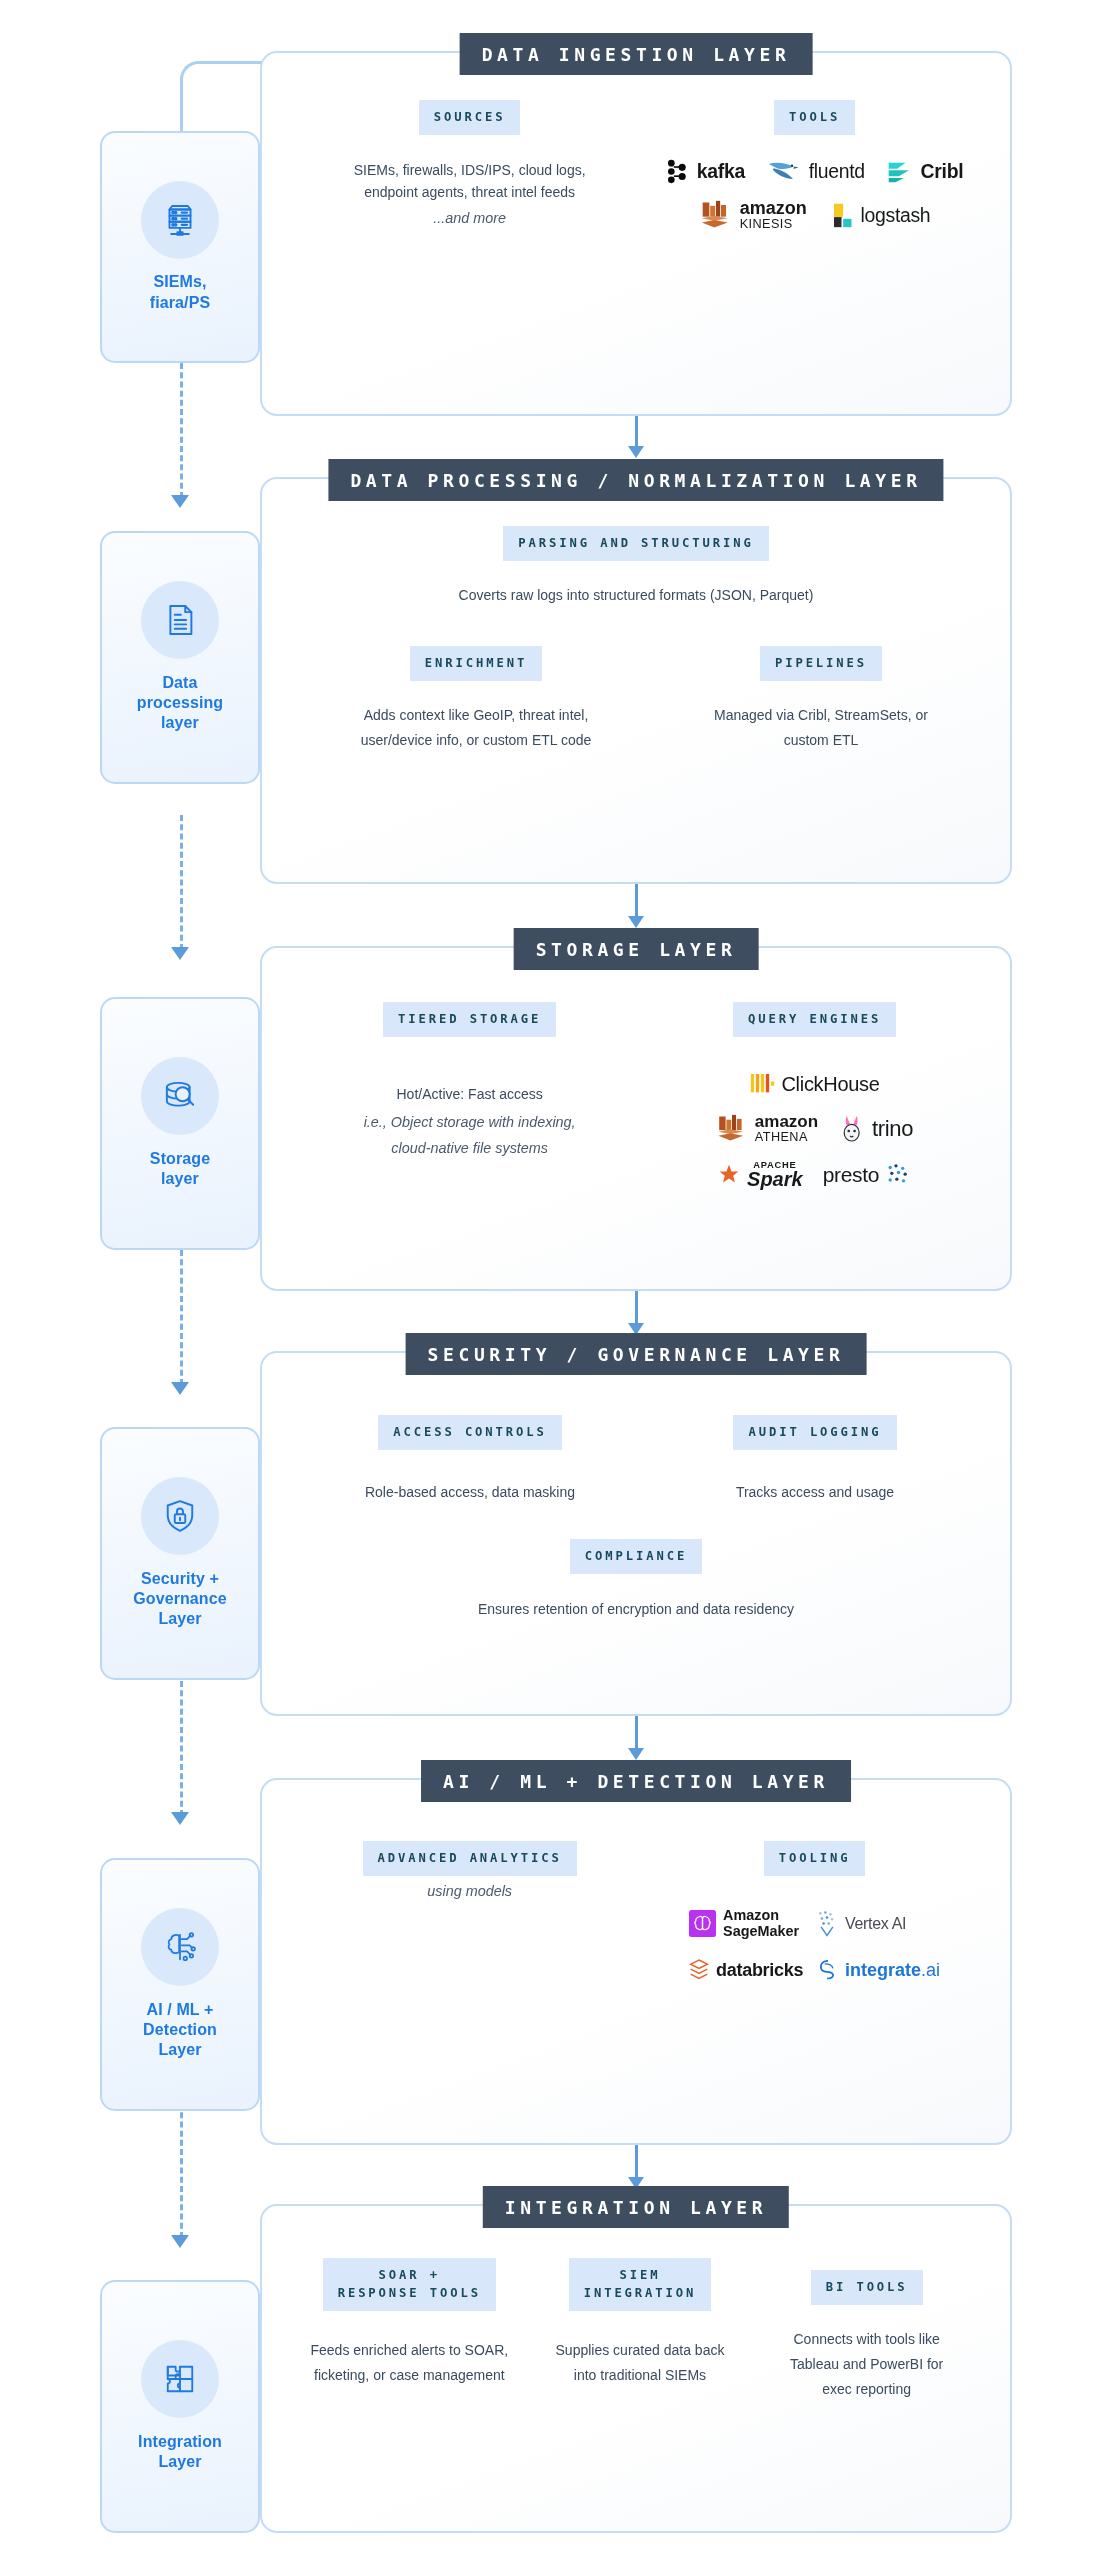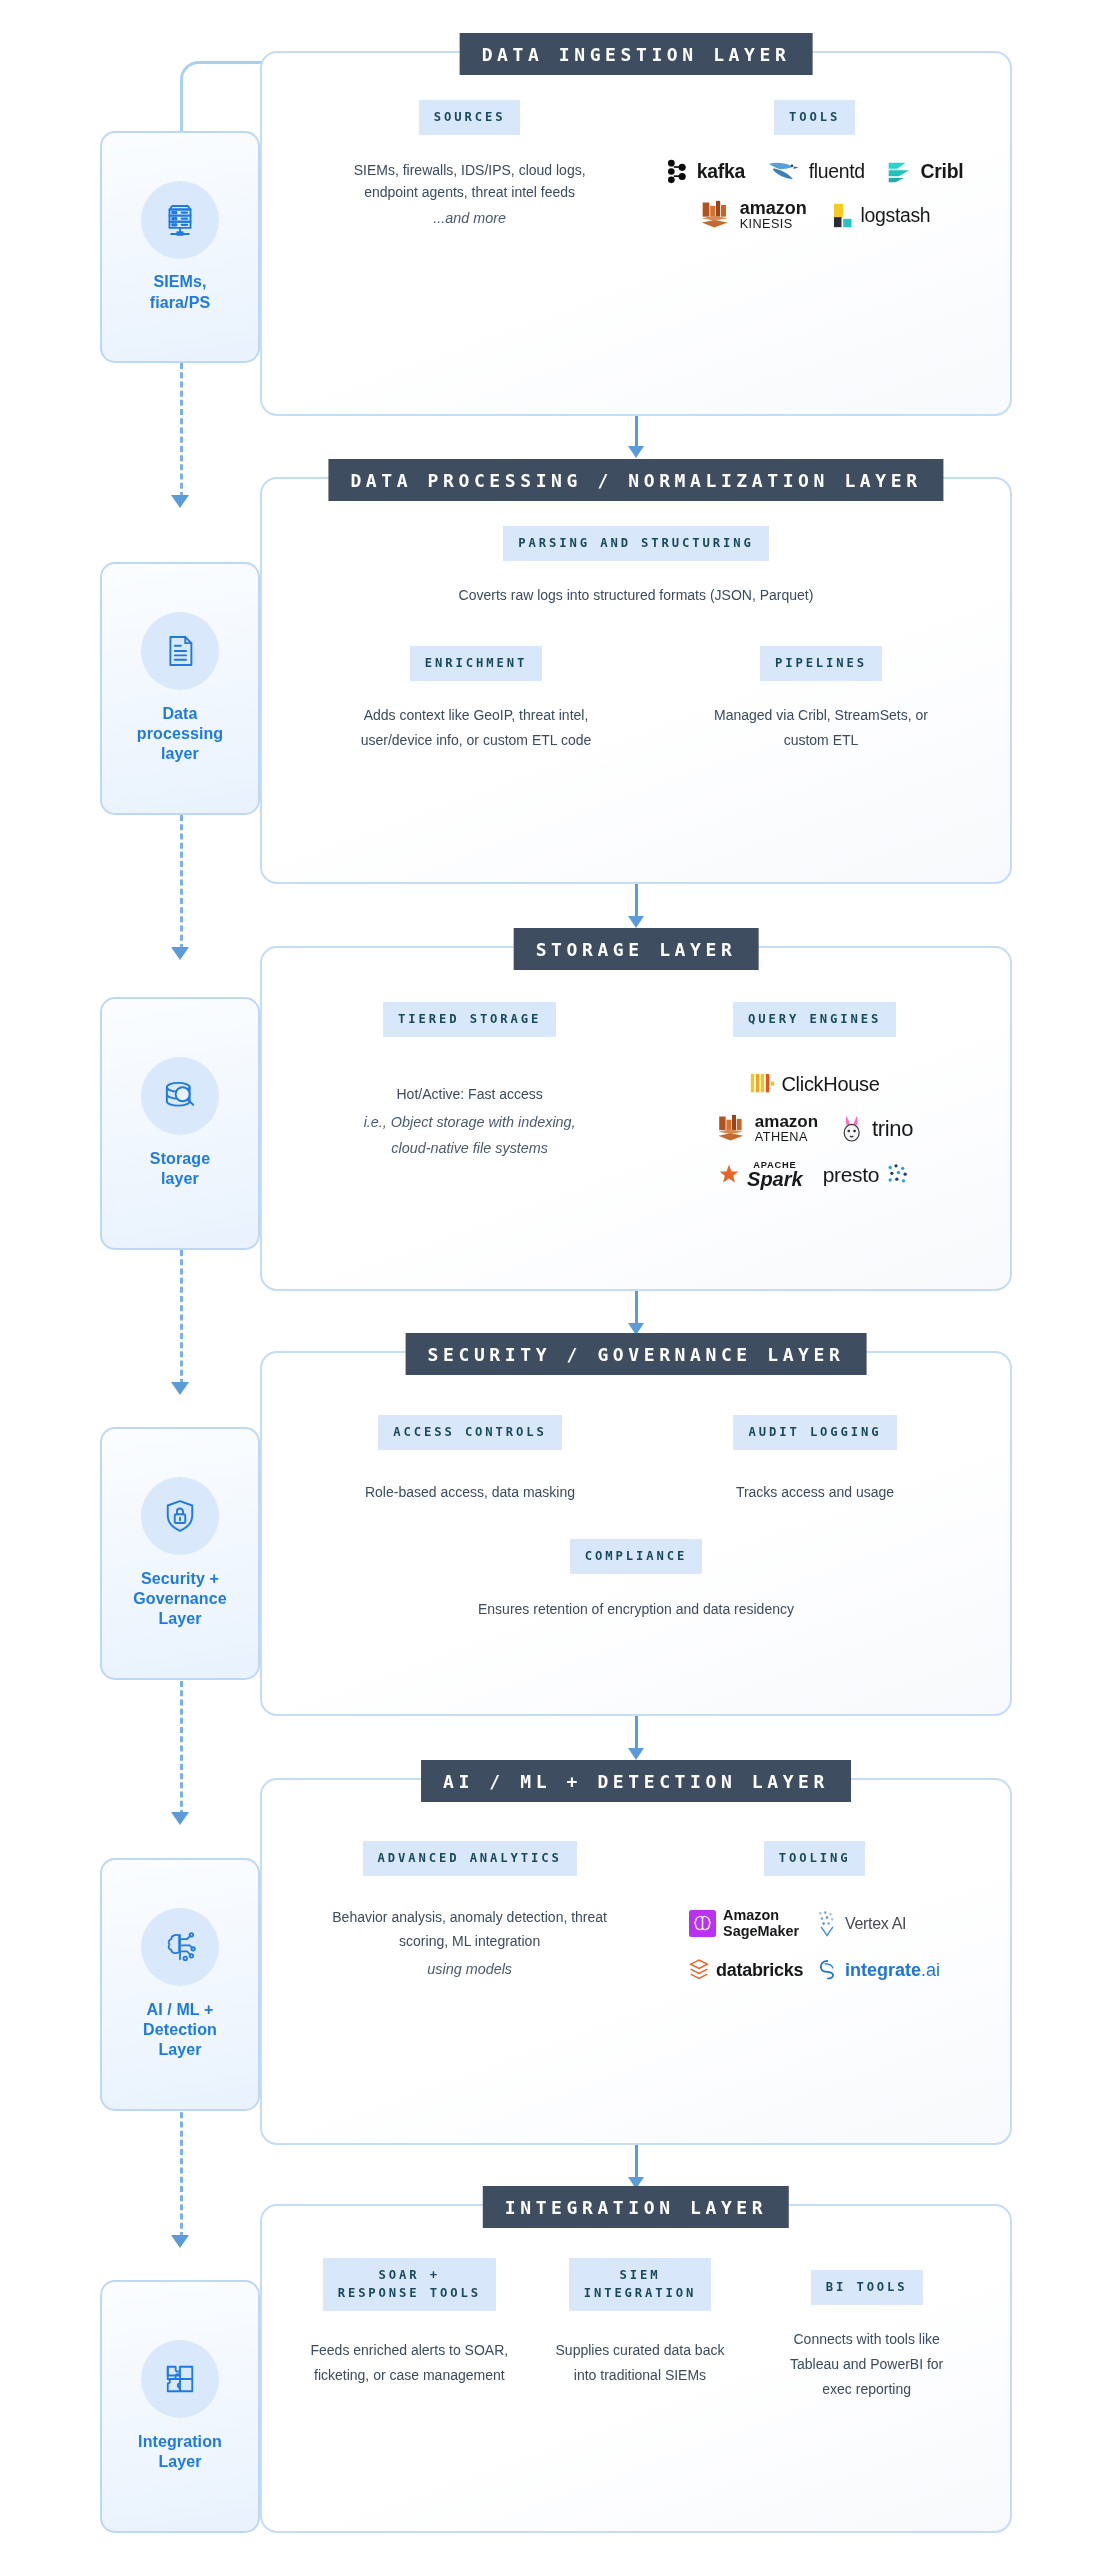--- a/index.html
+++ b/index.html
@@ -212,21 +212,21 @@
           <circle cx="19" cy="22.5" r="1" fill="#1f7ae0"></circle>
         <circle cx="16" cy="29.5" r="1" fill="#1f7ae0"></circle>
           <circle cx="19" cy="29.5" r="1" fill="#1f7ae0"></circle>
         <path d="M24 33v5M14 40h20M21 38h6v3h-6z"></path>
       </svg>
     </div>
     <div class="side-label" style="white-space: pre-line;">SIEMs,
 fiara/PS</div>
   </div>
 
-  <div class="side-card" style="top:562px;height:253px;">
+  <div class="side-card" style="top:531px;height:253px;">
     <div class="side-ico">
       <svg viewBox="0 0 48 48" fill="none" stroke="#1f7ae0" stroke-width="2.2" stroke-linejoin="round" stroke-linecap="round">
         <path d="M13 8h17l7 7v25H13z"></path>
         <path d="M30 8v7h7"></path>
         <path d="M18 18h7M18 24h13M18 29h13M18 34h13"></path>
       </svg>
     </div>
     <div class="side-label" style="white-space: pre-line;">Data
 processing
 layer</div>
@@ -478,21 +478,20 @@
       </div>
     </div>
   </div>
 
   <div class="panel" style="top:1778px;height:367px;">
     <div class="panel-title">AI / ML + DETECTION LAYER</div>
     <div class="panel-inner">
       <div class="cols" style="margin-top:13.5px;">
         <div class="col" style="width:363px;">
           <div class="badge">ADVANCED ANALYTICS</div>
-          <div class="body-txt" style="margin-top:29px;max-width:279px;line-height:1.75;">Behavior analysis, anomaly detection, threat scoring, ML integration</div>
           <div class="sub-txt">using models</div>
         </div>
         <div class="col" style="width:338px;">
           <div class="badge">TOOLING</div>
           <div style="margin-top:32px;display:flex;flex-direction:column;gap:18.6px;">
             <div style="display:flex;gap:17px;align-items:center;">
               <div class="logo">
                 <svg width="27" height="27" viewBox="0 0 32 32">
                   <rect width="32" height="32" rx="3" fill="#bb31f0"></rect>
                   <path d="M12 8 q-4 1 -4 5 q-2 2 0 5 q0 4 4 5 q2 1 4 -1 V9 q-2 -2 -4 -1z" fill="none" stroke="#fff" stroke-width="1.5"></path>

